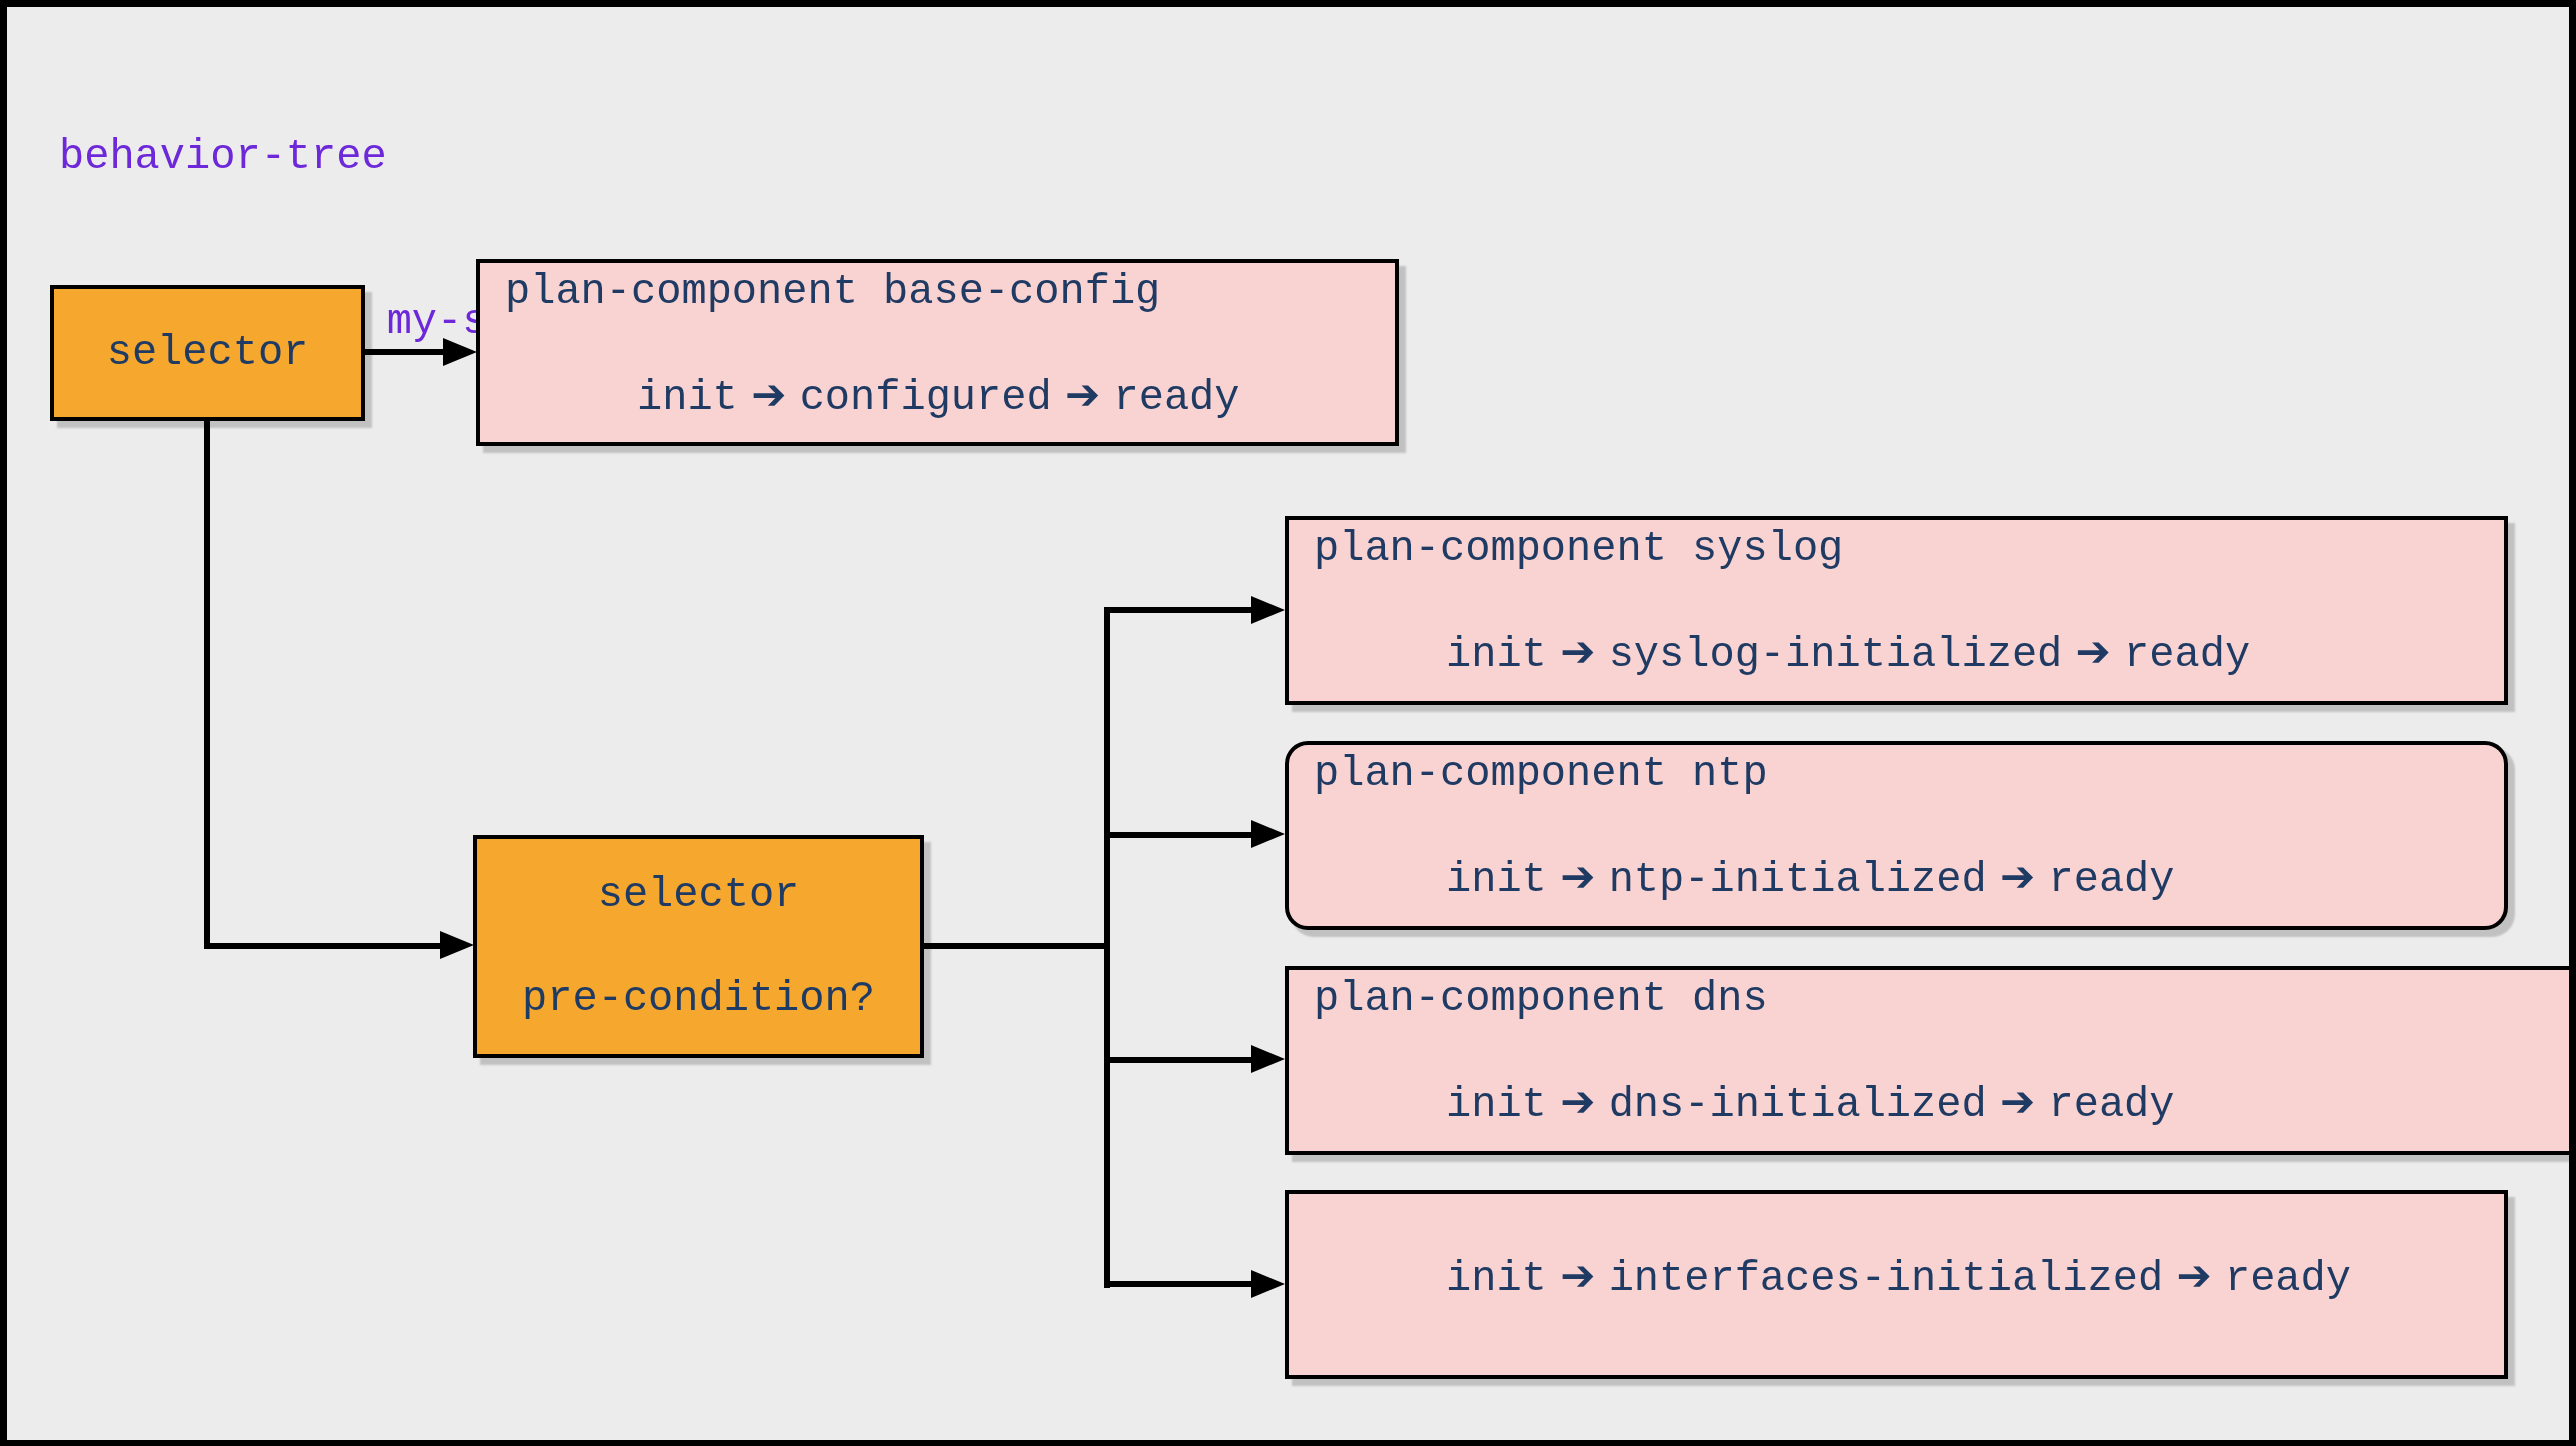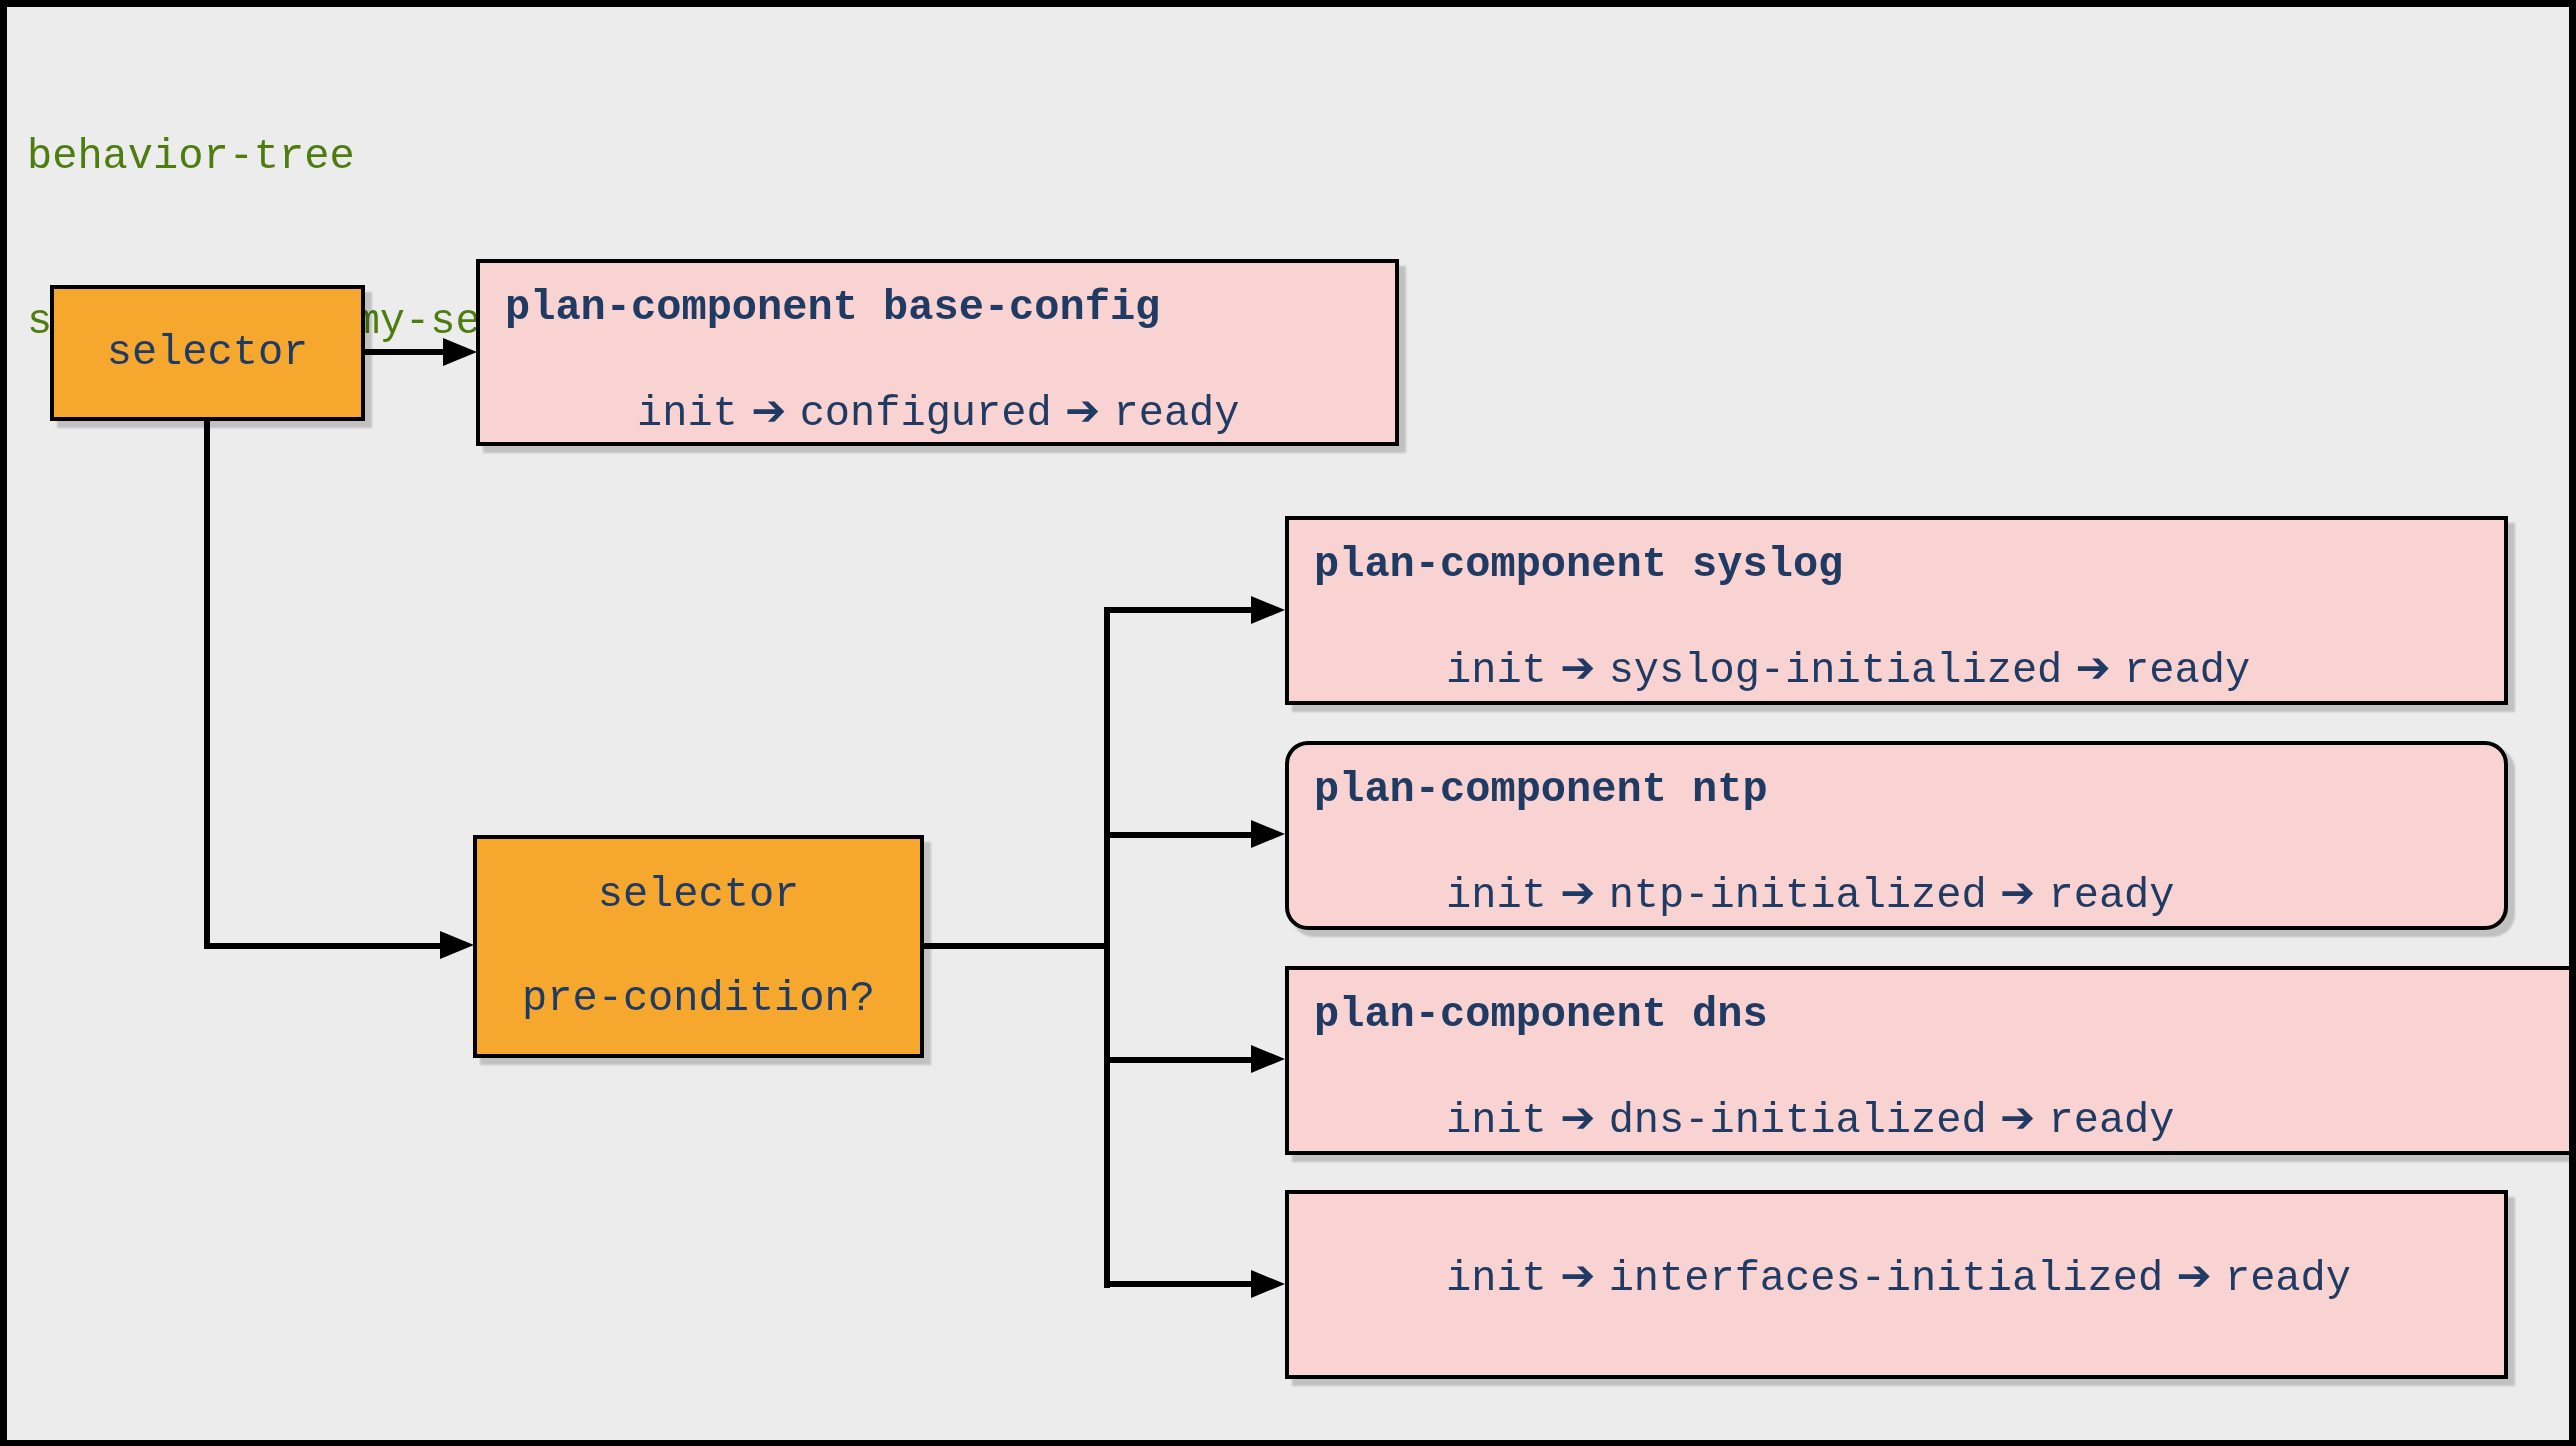--- a/index.html
+++ b/index.html
@@ -10,25 +10,25 @@
     box-sizing: border-box;
     background: #ECECEC;
     border: 7.6px solid #000000;
     overflow: hidden;
     font-family: "Liberation Mono", "DejaVu Sans Mono", monospace;
   }
 
   
   .title {
     position: absolute;
-    left: 20px;
+    left: 52px;
     top: 13.3px;
     font-size: 42px;
     line-height: 55px;
-    color: #4d7c0f;
+    color: #6d28d9;
     white-space: pre;
   }
 
   
   .hline, .vline { position: absolute; background: #000000; }
   .ah {
     position: absolute;
     width: 0; height: 0;
     border-top: 14.2px solid transparent;
     border-bottom: 14.2px solid transparent;
@@ -71,21 +71,21 @@
     left: 466px; top: 828px; width: 451px; height: 223px;
     display: flex; flex-direction: column; align-items: center;
     padding-top: 35px; gap: 62px;
   }
   .box-bc     { left: 469px;  top: 252px;  width: 923px;  height: 187px; }
   .box-syslog { left: 1278px; top: 509px;  width: 1223px; height: 189px; }
   .box-ntp    { left: 1278px; top: 734px;  width: 1223px; height: 189px; border-radius: 23px; }
   .box-dns    { left: 1278px; top: 959px; width: 1346px; height: 189px; }
   .box-iface  { left: 1278px; top: 1183px; width: 1223px; height: 189px; }
 
-  .pc-title  { margin: 24px 0 0 25px; white-space: pre; font-weight: bold; }
+  .pc-title  { margin: 8px 0 0 25px; white-space: pre; }
   .pc-states { margin: 61px 0 0 157px; white-space: pre; }
   .arr {
     font-family: "DejaVu Sans", sans-serif;
     font-weight: bold;
     margin: 0 13.3px;
   }
 </style>
 </head>
 <body>
 

